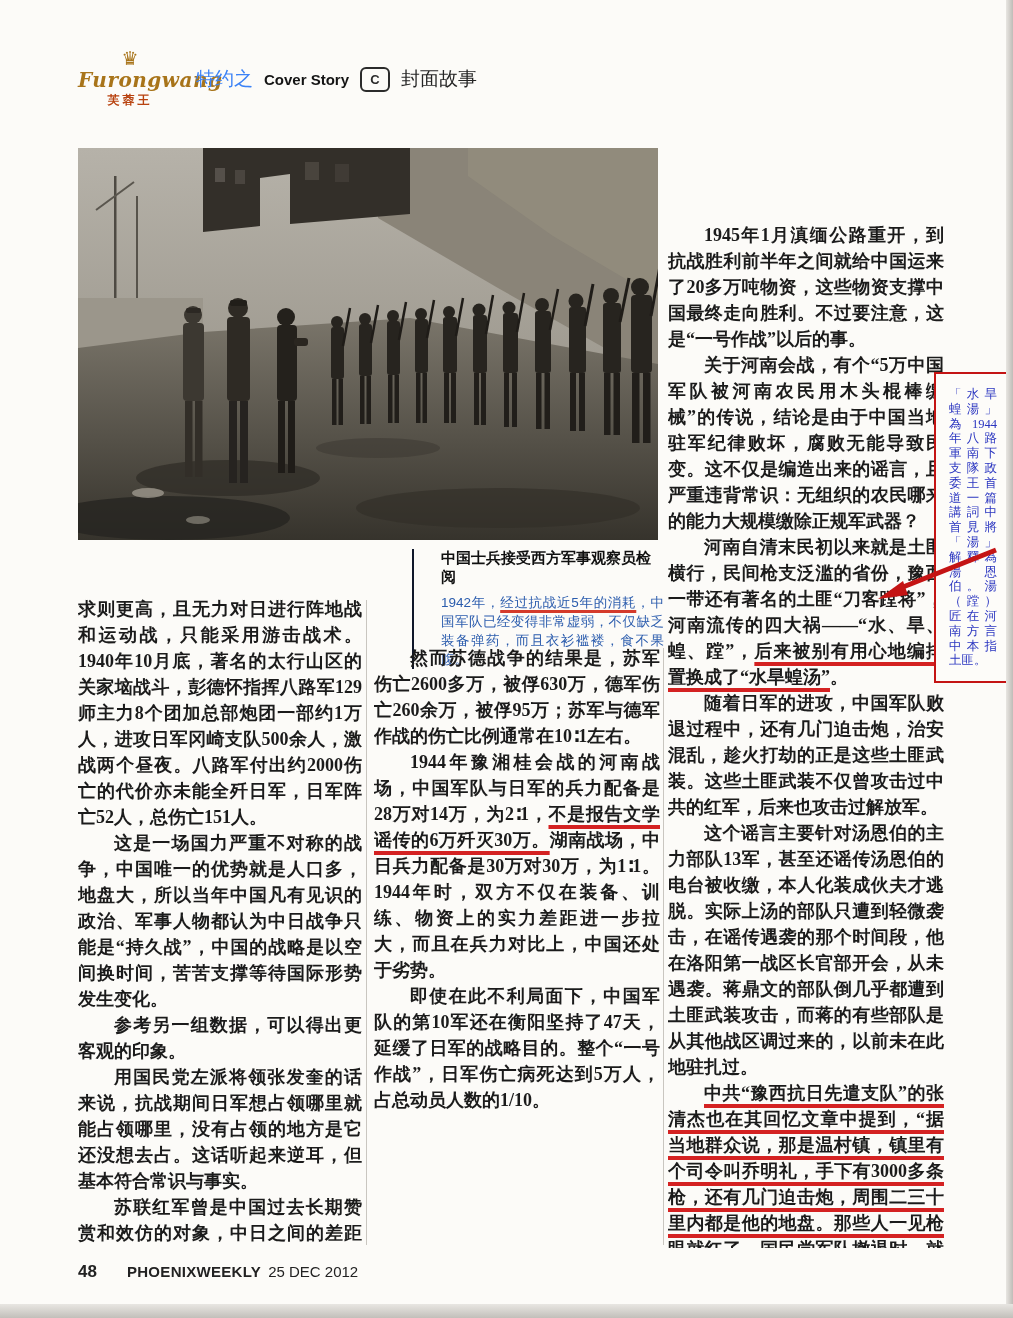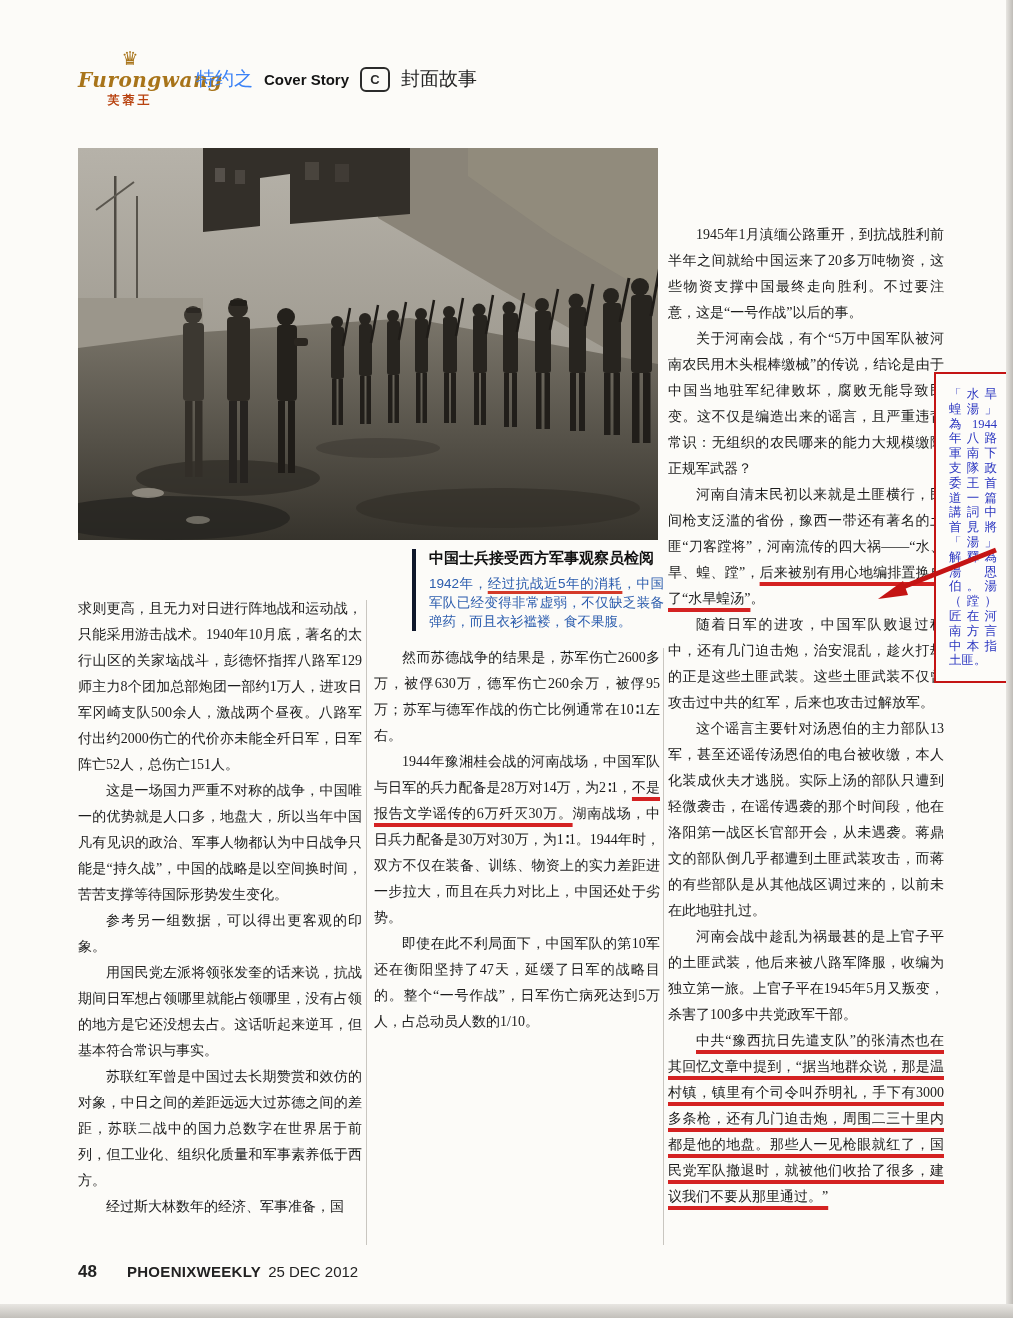--- a/index.html
+++ b/index.html
@@ -27,27 +27,27 @@
              width:26px; height:21px; border:2px solid #2b2b2b; border-radius:6px;
              font-weight:bold; font-size:13px; color:#2b2b2b; }
   .sec-cn2 { font-size:19px; color:#242424; }
 
   
   .photo { position:absolute; left:78px; top:148px; width:580px; height:392px; }
   .photo svg { display:block; width:100%; height:100%; }
 
   
   .caption { position:absolute; left:412px; top:549px; width:252px; }
-  .caption-inner { border-left:4px solid #0f172a; padding-left:13px; }
+  .caption-inner { border-left:2px solid #0f172a; padding-left:27px; }
   .caption h3 { margin:0 0 6px 0; font-size:15px; color:#101010; font-weight:bold; }
   .caption p  { margin:0; font-size:13.5px; line-height:19px; color:#2b5cad; text-align:justify; }
 
   
   .col { position:absolute; font-family:"Liberation Serif","DejaVu Serif",serif;
-         font-size:14px; line-height:26px; color:#1b1b1b; text-align:justify; overflow:hidden; }
+         font-size:18px; line-height:26px; color:#1b1b1b; text-align:justify; overflow:hidden;font-weight:bold; }
   .col p { margin:0; text-indent:2em; }
   .col p.cont { text-indent:0; }
   .col-left  { left:78px;  top:596px; width:284px; height:652px; }
   .col-mid   { left:374px; top:645px; width:286px; height:603px; }
   .col-right { left:668px; top:222px; width:276px; height:1026px; }
 
   .rule   { position:absolute; width:1px; background:#c9c6c0; }
   .rule-1 { left:366px; top:600px; height:645px; }
   .rule-2 { left:663px; top:648px; height:597px; }
 
@@ -252,21 +252,20 @@
     <p><span>1944年豫湘桂会战的河南战场，中国军队与日军的兵力配备是28万对14万，为2∶1，</span><span class="u-red">不是报告文学谣传的6万歼灭30万。</span><span>湖南战场，中日兵力配备是30万对30万，为1∶1。1944年时，双方不仅在装备、训练、物资上的实力差距进一步拉大，而且在兵力对比上，中国还处于劣势。</span></p>
     <p>即使在此不利局面下，中国军队的第10军还在衡阳坚持了47天，延缓了日军的战略目的。整个“一号作战”，日军伤亡病死达到5万人，占总动员人数的1/10。</p>
   </div>
 
   <div class="col col-right">
     <p>1945年1月滇缅公路重开，到抗战胜利前半年之间就给中国运来了20多万吨物资，这些物资支撑中国最终走向胜利。不过要注意，这是“一号作战”以后的事。</p>
     <p>关于河南会战，有个“5万中国军队被河南农民用木头棍棒缴械”的传说，结论是由于中国当地驻军纪律败坏，腐败无能导致民变。这不仅是编造出来的谣言，且严重违背常识：无组织的农民哪来的能力大规模缴除正规军武器？</p>
     <p><span>河南自清末民初以来就是土匪横行，民间枪支泛滥的省份，豫西一带还有著名的土匪“刀客蹚将”，河南流传的四大祸——“水、旱、蝗、蹚”，</span><span class="u-red">后来被别有用心地编排置换成了“水旱蝗汤”</span><span>。</span></p>
     <p>随着日军的进攻，中国军队败退过程中，还有几门迫击炮，治安混乱，趁火打劫的正是这些土匪武装。这些土匪武装不仅曾攻击过中共的红军，后来也攻击过解放军。</p>
     <p>这个谣言主要针对汤恩伯的主力部队13军，甚至还谣传汤恩伯的电台被收缴，本人化装成伙夫才逃脱。实际上汤的部队只遭到轻微袭击，在谣传遇袭的那个时间段，他在洛阳第一战区长官部开会，从未遇袭。蒋鼎文的部队倒几乎都遭到土匪武装攻击，而蒋的有些部队是从其他战区调过来的，以前未在此地驻扎过。</p>
-    <p>河南会战中趁乱为祸最甚的是上官子平的土匪武装，他后来被八路军降服，收编为独立第一旅。上官子平在1945年5月又叛变，杀害了100多中共党政军干部。</p>
     <p><span class="u-red">中共“豫西抗日先遣支队”的张清杰也在其回忆文章中提到，“据当地群众说，那是温村镇，镇里有个司令叫乔明礼，手下有3000多条枪，还有几门迫击炮，周围二三十里内都是他的地盘。那些人一见枪眼就红了，国民党军队撤退时，就被他们收拾了很多，建议我们不要从那里通过。”</span></p>
   </div>
 
   <aside class="annotation">
     <p>「水旱蝗湯」為1944年八路軍南下支隊政委王首道一篇講詞中首見將「湯」解釋為湯恩伯。湯（蹚）匠在河南方言中本指土匪。</p>
   </aside>
 
   <svg class="annot-arrow" width="150" height="62" viewBox="0 0 150 62">
     <path d="M138,6 L40,45" stroke="#c41414" stroke-width="5" fill="none"></path>
     <polygon points="20,55 45,37 50,51" fill="#c41414"></polygon>

